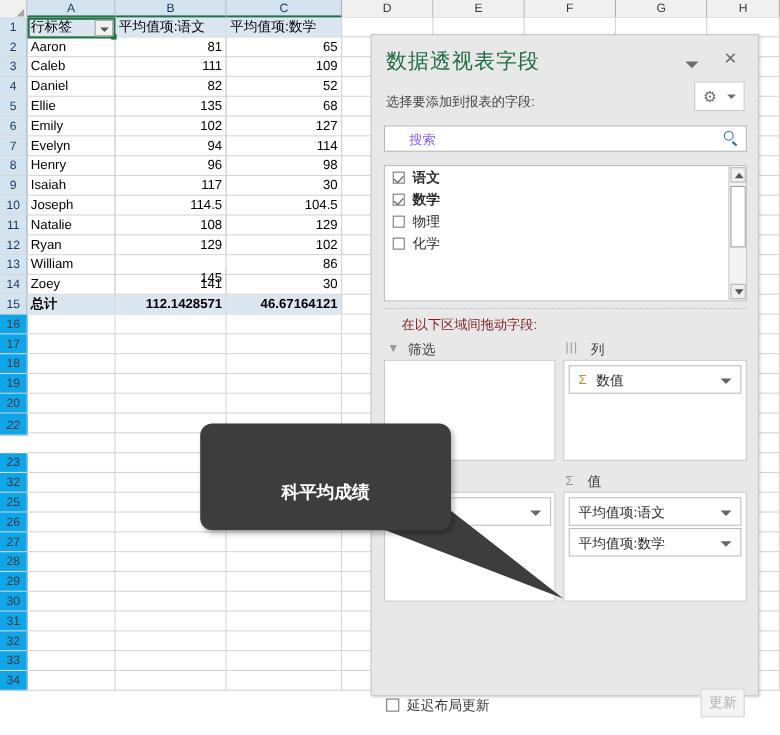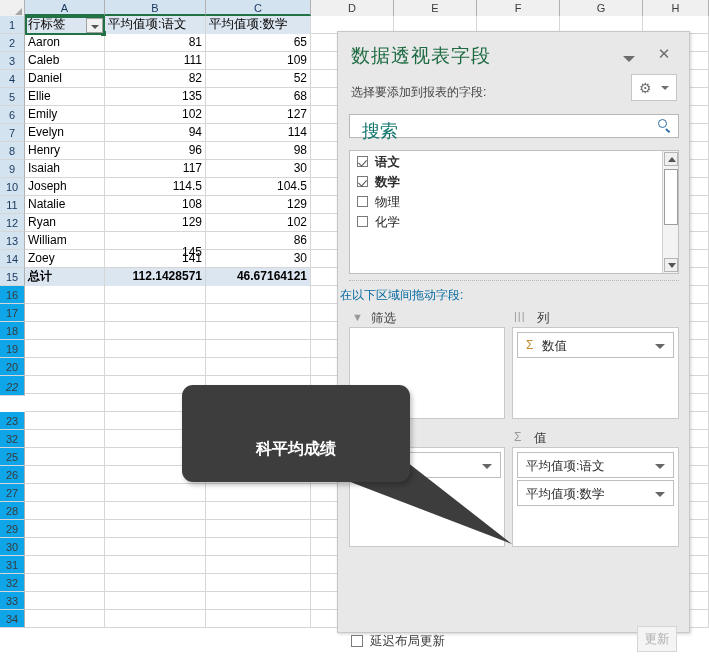--- a/index.html
+++ b/index.html
@@ -54,21 +54,21 @@
   .pv-close{position:absolute;right:17px;top:14px;width:16px;height:16px;
      font-size:15px;line-height:16px;text-align:center;color:#6d6d6d;cursor:pointer;}
   .pv-sub{position:absolute;left:13px;top:52px;font-size:12px;color:#444;}
   .gear-btn{position:absolute;right:12px;top:42px;width:46px;height:27px;
      background:#fff;border:1px solid #c6c6c6;box-sizing:border-box;cursor:pointer;}
   .gear-glyph{position:absolute;left:7px;top:5px;font-size:14px;line-height:16px;color:#707070;}
   .gear-arrow{position:absolute;right:7px;top:11px;
      border-left:4px solid transparent;border-right:4px solid transparent;border-top:4px solid #707070;}
   .search-box{position:absolute;left:11px;top:82px;width:330px;height:24px;
      background:#fff;border:1px solid #b7b7b7;box-sizing:border-box;}
-  .search-ph{position:absolute;left:12px;top:4px;font-size:18px;color:#0f766e;}
+  .search-ph{position:absolute;left:22px;top:4px;font-size:12px;color:#8b5cf6;}
   .search-icon{position:absolute;right:7px;top:4px;width:14px;height:14px;}
   .search-icon:before{content:"";position:absolute;left:1px;top:0;width:9px;height:9px;
      border:1.6px solid #2f6fa8;border-radius:50%;box-sizing:border-box;}
   .search-icon:after{content:"";position:absolute;left:9px;top:9px;width:5px;height:1.6px;
      background:#2f6fa8;transform:rotate(42deg);transform-origin:left center;}
   .field-list{position:absolute;left:11px;top:118px;width:330px;height:124px;
      background:#fff;border:1px solid #c0c0c0;box-sizing:border-box;overflow:hidden;}
   .fl-item{position:relative;height:20px;line-height:20px;padding-left:7px;font-size:12.5px;color:#2b2b2b;}
   .fl-item.checked{font-weight:bold;}
   .fl-cb{display:inline-block;width:11px;height:11px;border:1px solid #7a7a7a;
@@ -80,21 +80,21 @@
      border-left:1px solid #d0d0d0;box-sizing:border-box;}
   .sb-btn{position:absolute;left:1px;width:14px;height:14px;background:#f0f0f0;
      border:1px solid #b5b5b5;box-sizing:border-box;cursor:pointer;}
   .sb-btn.up{top:1px;}.sb-btn.dn{bottom:1px;}
   .sb-btn:after{content:"";position:absolute;left:3px;}
   .sb-btn.up:after{top:4px;border-left:4px solid transparent;border-right:4px solid transparent;border-bottom:5px solid #555;}
   .sb-btn.dn:after{top:4px;border-left:4px solid transparent;border-right:4px solid transparent;border-top:5px solid #555;}
   .sb-thumb{position:absolute;left:1px;top:18px;width:14px;height:56px;
      background:#fff;border:1px solid #9d9d9d;box-sizing:border-box;cursor:pointer;}
   .pv-dashed{position:absolute;left:11px;top:248px;width:330px;border-top:1px dotted #b8b8b8;}
-  .pv-drag{position:absolute;left:2px;top:255px;font-size:12px;color:#0369a1;}
+  .pv-drag{position:absolute;left:27px;top:255px;font-size:12px;color:#7f1d1d;}
   .zone{position:absolute;background:#fff;border:1px solid #c8c8c8;box-sizing:border-box;}
   .zone-lbl{position:absolute;font-size:12.5px;color:#3a3a3a;}
   .zone-ico{position:absolute;font-size:11px;color:#9a9a9a;line-height:12px;}
   .chip{position:absolute;height:26px;background:#fff;border:1px solid #bdbdbd;
      box-sizing:border-box;cursor:pointer;}
   .chip-txt{position:absolute;left:8px;top:5px;font-size:12.5px;color:#2b2b2b;white-space:nowrap;}
   .chip-sig{position:absolute;left:8px;top:5px;font-size:12px;color:#c08a2e;}
   .chip-arrow{position:absolute;right:8px;top:11px;
      border-left:5px solid transparent;border-right:5px solid transparent;border-top:5px solid #666;}
   .defer-cb{position:absolute;left:13px;top:603px;width:12px;height:12px;

